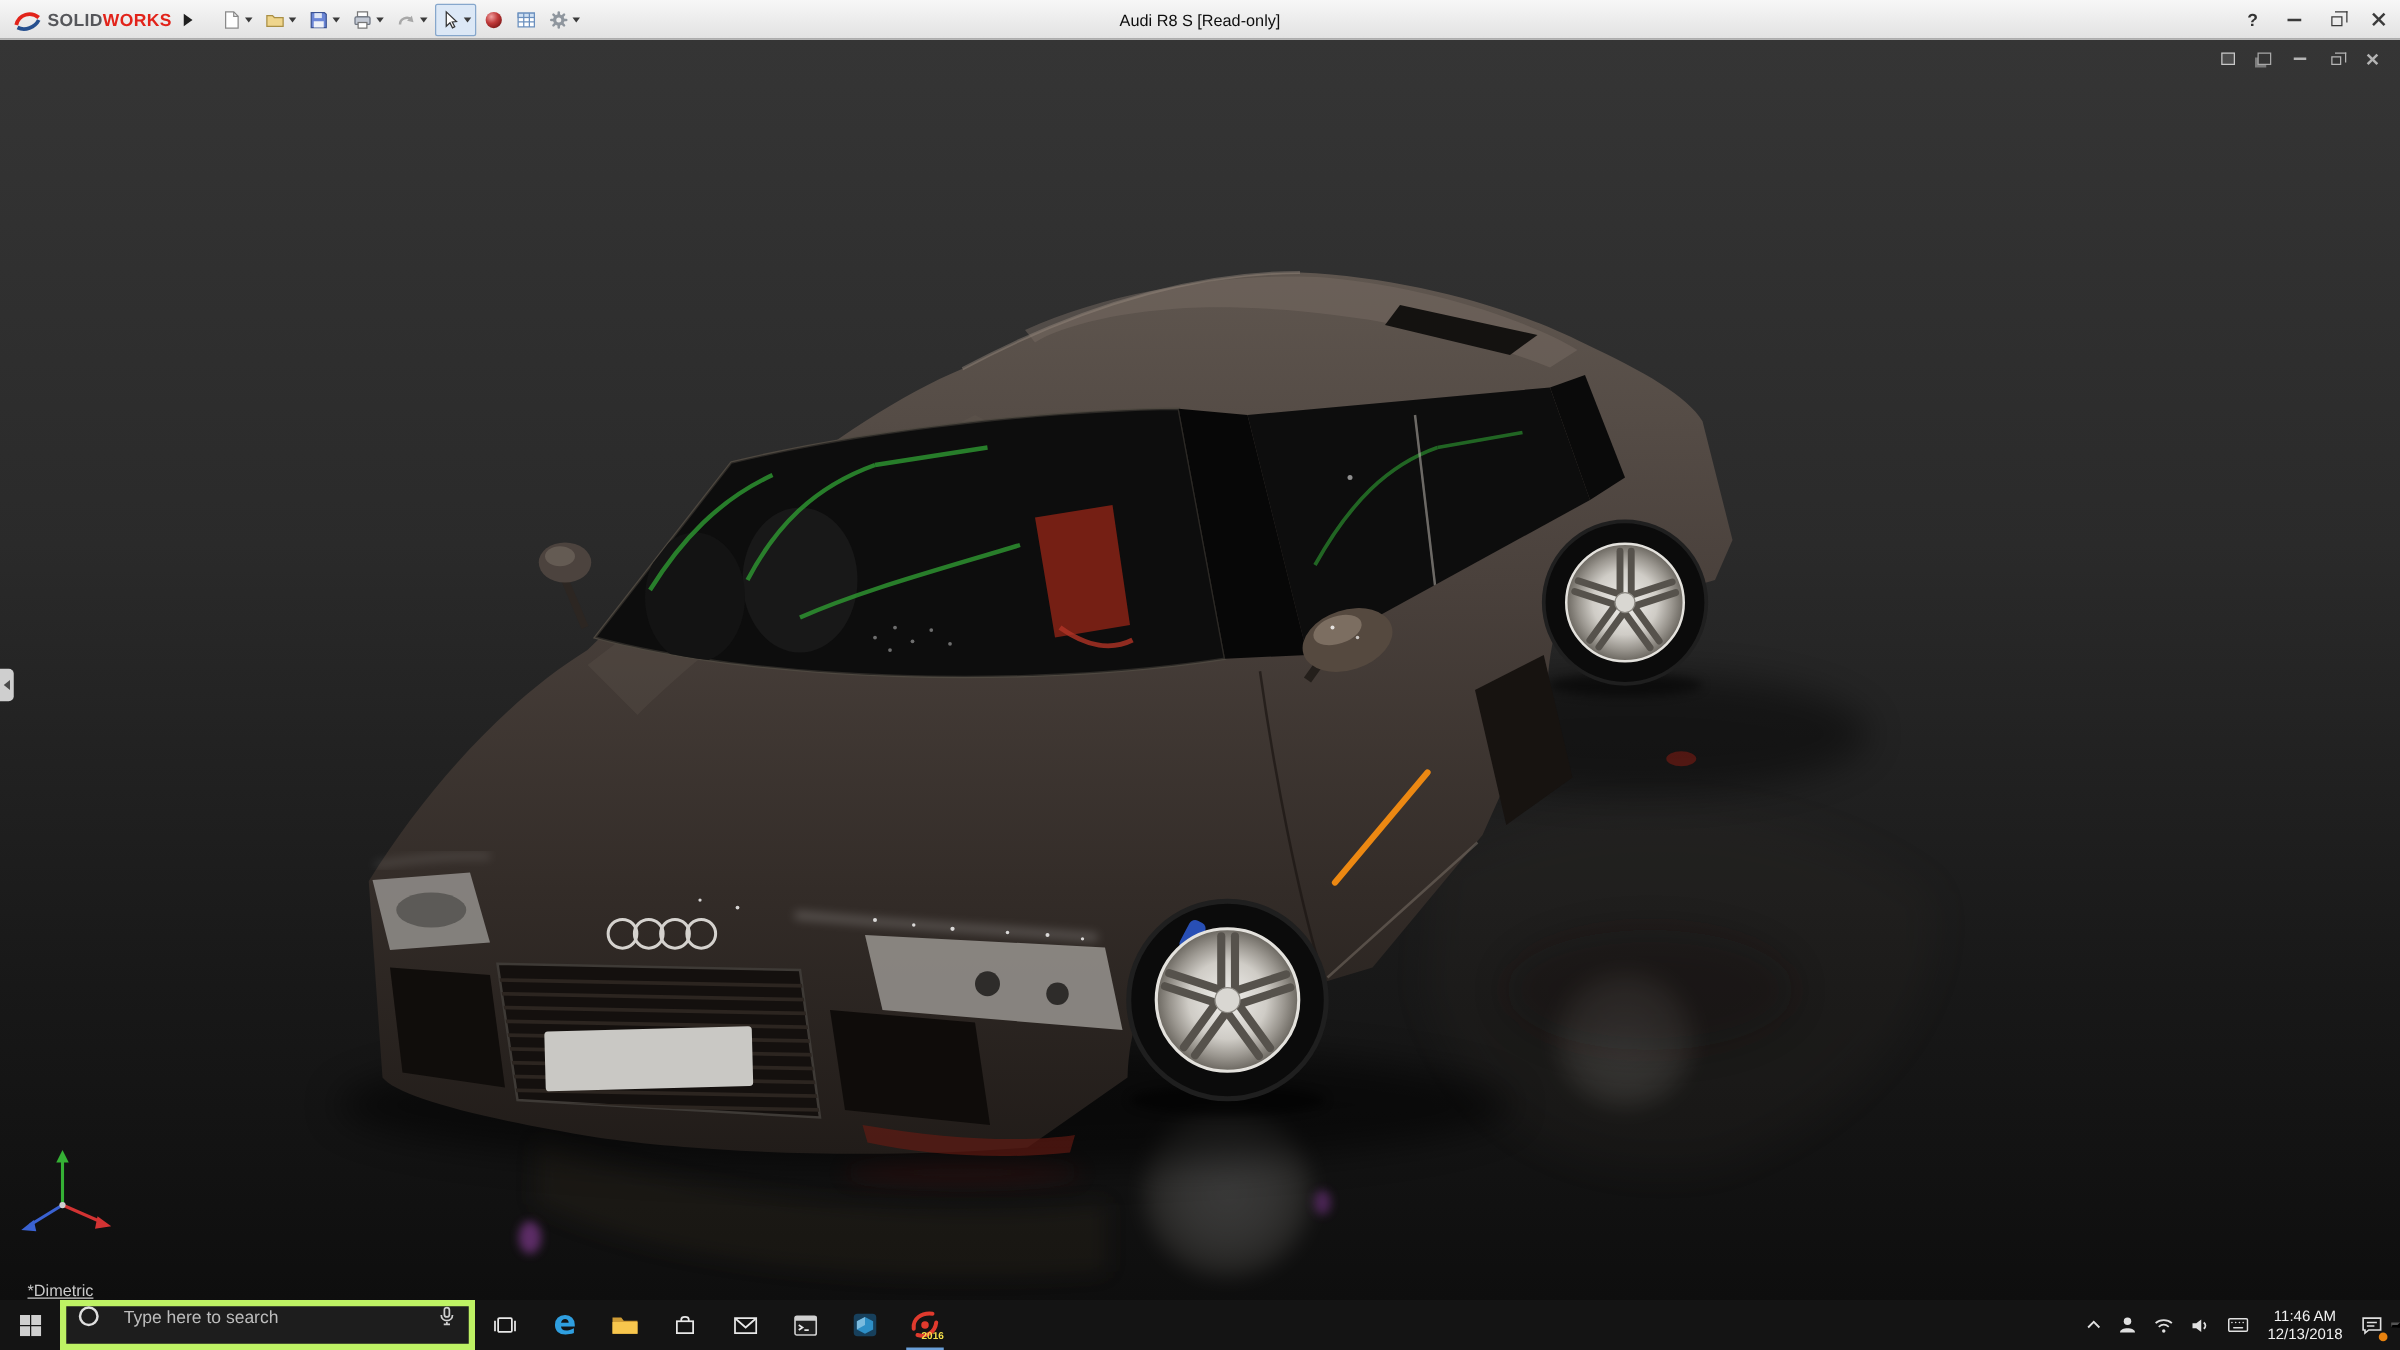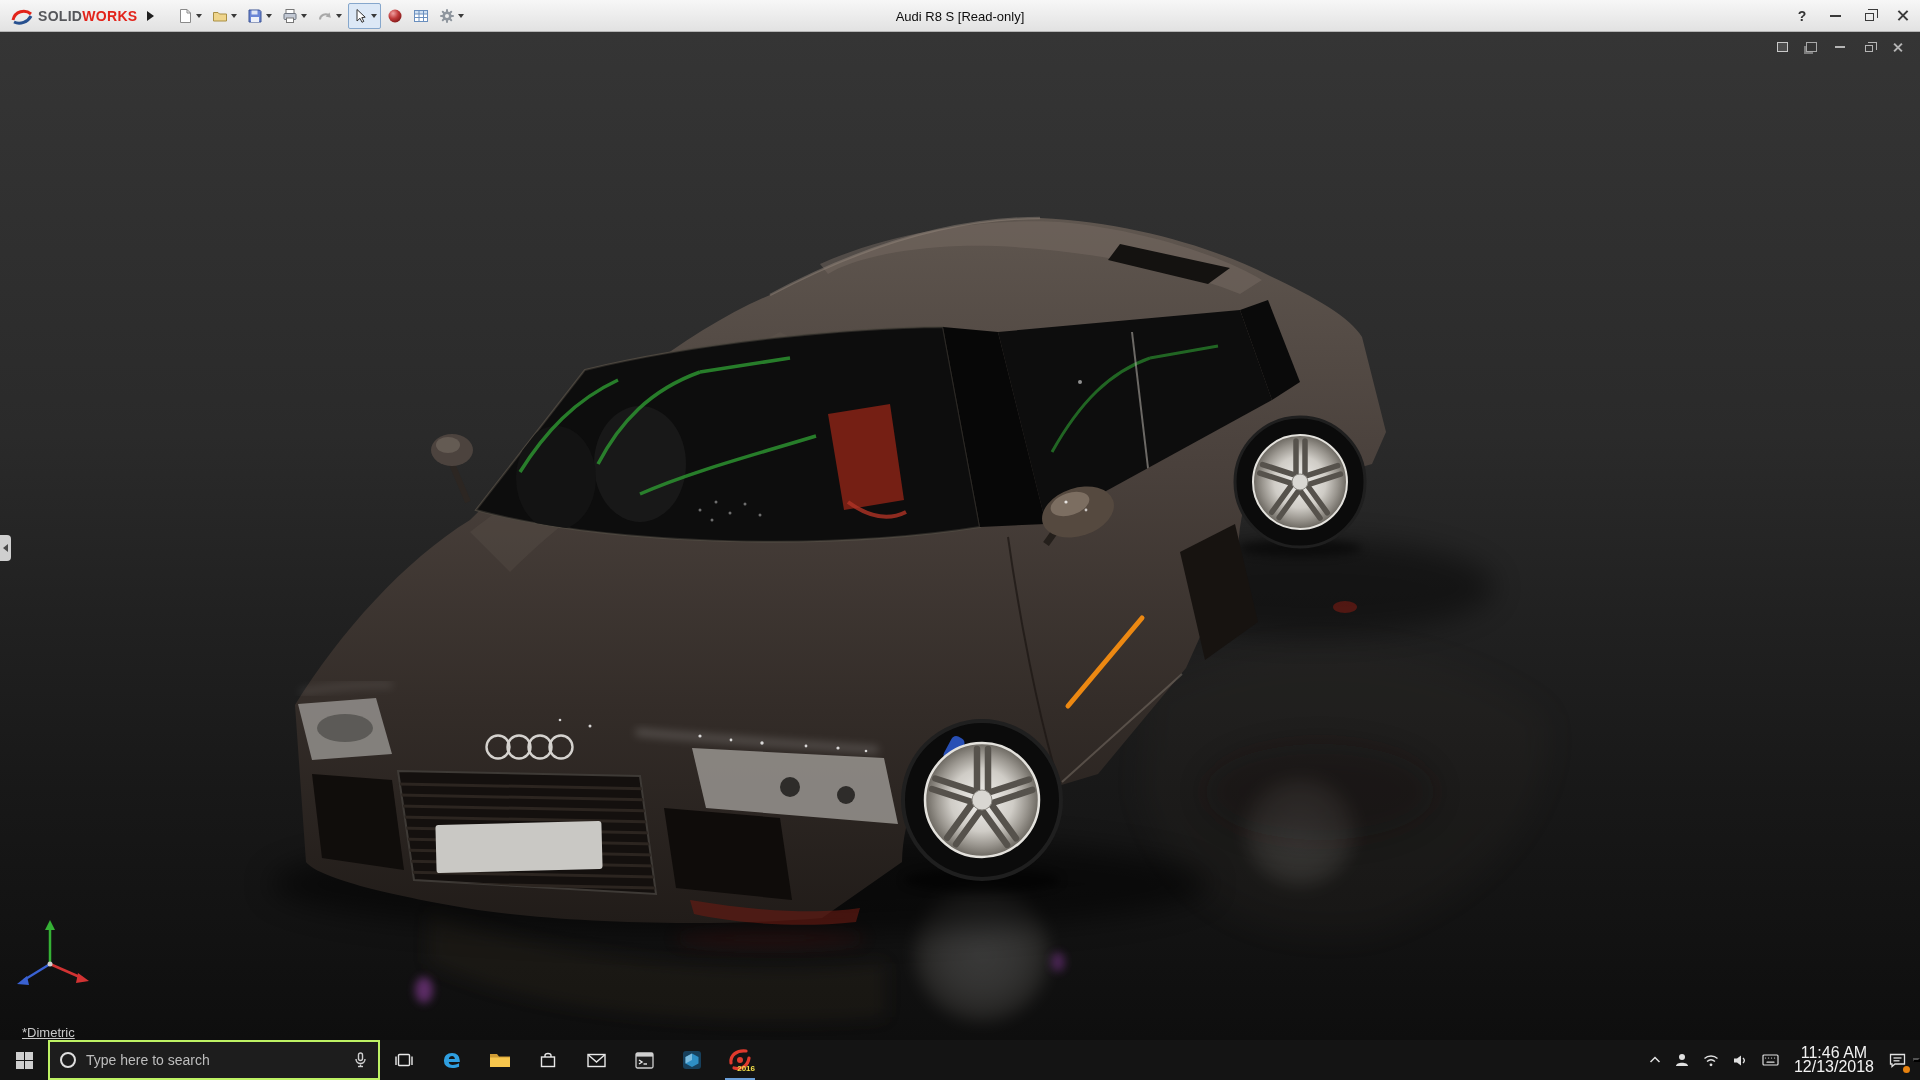--- a/index.html
+++ b/index.html
@@ -46,30 +46,30 @@
   .d-close:before{transform:rotate(45deg);}
   .d-close:after{transform:rotate(-45deg);}
   .left-tab{position:absolute;left:0;top:503px;width:11px;height:26px;background:#cfcfcf;border-radius:0 4px 4px 0;display:flex;align-items:center;justify-content:center;border:none;}
   .left-tab .tri{width:0;height:0;border-top:4px solid transparent;border-bottom:4px solid transparent;border-right:5px solid #4a4a4a;}
   .triad{position:absolute;left:10px;bottom:34px;}
   .view-label{position:absolute;left:22px;bottom:0;color:#c9c9c9;font-size:13px;text-decoration:underline;}
 
   
   .taskbar{flex:0 0 40px;background:var(--taskbar_bg,#141414);display:flex;align-items:stretch;}
   .start{width:48px;border:none;background:none;display:flex;align-items:center;justify-content:center;}
-  .searchbox{width:332px;background:#1d1d1d;border:2px solid #bef264;display:flex;align-items:center;gap:10px;padding:0 10px;cursor:text;}
+  .searchbox{width:332px;background:#1d1d1d;border:5px solid #bef264;display:flex;gap:20px;padding:0 10px;cursor:text;}
   .search-text{color:#bdbdbd;font-size:14px;flex:1;text-align:left;}
   .app-btn{width:48px;border:none;background:none;display:flex;align-items:center;justify-content:center;position:relative;}
   .app-btn.running:after{content:"";position:absolute;left:9px;right:9px;bottom:0;height:2px;background:#6a9fd8;}
   .edge-e{font-size:27px;font-weight:bold;color:#2f9fe0;line-height:1;margin-top:-3px;font-family:"DejaVu Sans",sans-serif;}
   .sw-ic{position:relative;width:30px;height:30px;display:flex;align-items:center;justify-content:center;}
   .sw-badge{position:absolute;right:0;bottom:2px;font-size:8px;font-weight:bold;color:#f4e04a;}
   .tray{margin-left:auto;display:flex;align-items:center;}
   .tray-btn{border:none;background:none;height:100%;display:flex;align-items:center;justify-content:center;padding:0 7px;position:relative;}
-  .clock{color:#f2f2f2;font-size:16px;line-height:14px;text-align:center;padding:0 8px;}
+  .clock{color:#f2f2f2;font-size:12px;line-height:14px;text-align:center;padding:0 8px;}
   .badge-dot{position:absolute;right:3px;bottom:7px;width:7px;height:7px;border-radius:50%;background:#e8820f;}
   .show-desktop{width:7px;border-left:1px solid #4a4a4a;background:none;padding:0;}
 </style>
 </head>
 <body>
 
 <div class="screen">
 
   <header class="titlebar">
     <div class="logo">

